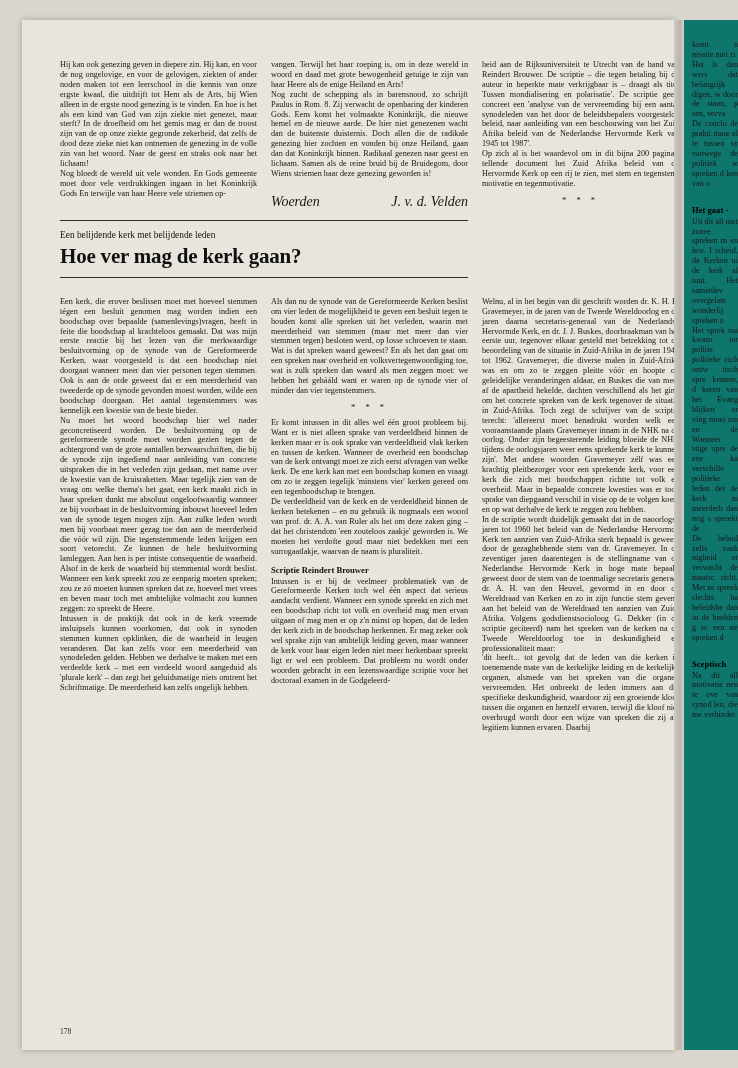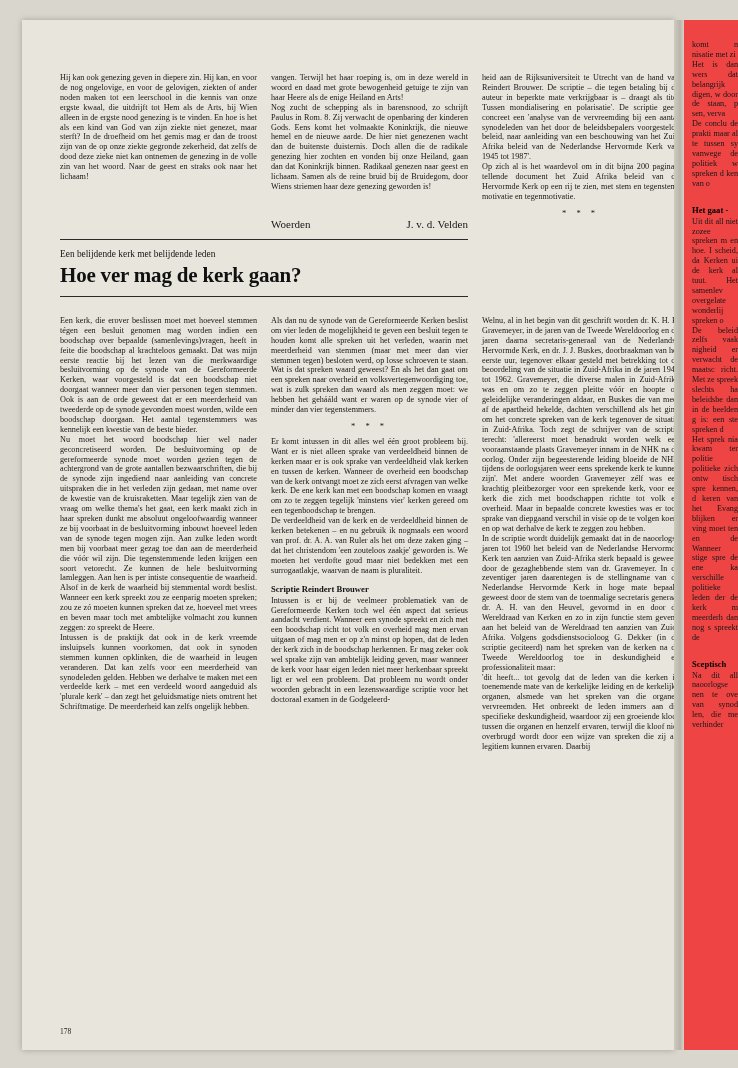--- a/index.html
+++ b/index.html
@@ -25,32 +25,32 @@
     left: 22px; top: 20px;
     width: 652px; height: 1030px;
     background: #e8e5dc;
     box-shadow: 0 0 6px rgba(0,0,0,0.25);
   }
   
   .nextpage {
     position: absolute;
     left: 684px; top: 20px;
     width: 54px; height: 1030px;
-    background: #ef4444;
+    background: #0f766e;
     overflow: hidden;
   }
   .gutter {
     position: absolute;
     left: 674px; top: 20px;
     width: 12px; height: 1030px;
     background: linear-gradient(to right, #cfcbc0, #b9b5aa, #e4e1d8);
   }
   .content {
     position: absolute;
-    left: 38px; top: 53px;
+    left: 38px; top: 40px;
     width: 620px;
     height: 970px;
   }
   
   .toprow {
     display: flex;
     gap: 14px;
   }
   .col { width: 197px; }
   p.body {
@@ -58,22 +58,23 @@
     font-size: 8.2px;
     line-height: 9.9px;
     text-align: justify;
     color: #171717;
     hyphens: auto;
   }
   p.body + p.body { text-indent: 0; margin-top: 0; }
   .byline {
     display: flex;
     justify-content: space-between;
-    font-size: 11px;
-    margin-top: 26px;
+    font-size: 14px;
+    font-style: italic;
+    margin-top: 15px;
     color: #171717;
   }
   .hr-thin {
     border: 0;
     border-top: 1px solid #2b2b2b;
     margin: 9px 0 0 0;
   }
   
   .artheader { margin-top: 9px; }
   .kicker {
@@ -148,20 +149,21 @@
 </head>
 <body>
 
 <div class="page">
   <div class="sheet">
     <div class="content">
 
       <div class="toprow">
         <div class="col">
           <p class="body">Hij kan ook genezing geven in diepere zin. Hij kan, en voor de nog ongelovige, en voor de gelovigen, ziekten of ander noden maken tot een leerschool in die kennis van onze ergste kwaal, die uitdrijft tot Hem als de Arts, bij Wien alleen in de ergste nood genezing is te vinden. En hoe is het als een kind van God van zijn ziekte niet genezet, maar sterft? In de droefheid om het gemis mag er dan de troost zijn van de op onze ziekte gegronde zekerheid, dat zelfs de dood deze zieke niet kan ontnemen de genezing in de volle zin van het woord. Naar de geest en straks ook naar het lichaam!</p>
+          <p class="body">Nog bloedt de wereld uit vele wonden. En Gods gemeente moet door vele verdrukkingen ingaan in het Koninkrijk Gods En terwijle van haar Heere vele striemen op-</p>
         </div>
         <div class="col">
           <p class="body">vangen. Terwijl het haar roeping is, om in deze wereld in woord en daad met grote bewogenheid getuige te zijn van haar Heere als de enige Heiland en Arts!</p>
           <p class="body">Nog zucht de schepping als in barensnood, zo schrijft Paulus in Rom. 8. Zij verwacht de openbaring der kinderen Gods. Eens komt het volmaakte Koninkrijk, die nieuwe hemel en de nieuwe aarde. De hier niet genezenen wacht dan de buitenste duisternis. Doch allen die de radikale genezing hier zochten en vonden bij onze Heiland, gaan dan dat Koninkrijk binnen. Radikaal genezen naar geest en lichaam. Samen als de reine bruid bij de Bruidegom, door Wiens striemen haar deze genezing geworden is!</p>
           <div class="byline">
             <span>Woerden</span>
             <span>J. v. d. Velden</span>
           </div>
         </div>
         <div class="col">
@@ -211,19 +213,19 @@
 
   <div class="gutter"></div>
 
   <div class="nextpage">
     <div class="sliver">
       <p>komt n nisatie met zi</p>
       <p>Het is dan wers dat belangrijk digen, w door de staan, p sen, verva</p>
       <p>De conclu de prakti maar al te tussen sy vanwege de politiek w spreken d ken van o</p>
       <h4>Het gaat -</h4>
       <p>Uit dit all niet zozee spreken m en hoe. I scheid, da Kerken ui de kerk al tuut. Het samenlev overgelate wonderlij spreken o</p>
+      <p>Het sprek nia kwam ter politie politieke zich ontw tisch spre kennen, d keren van het Evang blijken er ving moet ten en de Wanneer stige spre de ene ka verschille politieke leden der de kerk m meerderh dan nog s spreekt de</p>
       <p>De beleid zelfs vaak nigheid er verwacht de maatsc richt. Met ze spreek slechts ha beleidsbe dan in de beelden g is: een ste spreken d</p>
-      <p>Het sprek nia kwam ter politie politieke zich ontw tisch spre kennen, d keren van het Evang blijken er ving moet ten en de Wanneer stige spre de ene ka verschille politieke leden der de kerk m meerderh dan nog s spreekt de</p>
       <h4>Sceptisch</h4>
-      <p>Na dit all naoorlogse nen te ove van synod len, die me verhinder</p>
+      <p>Na dit all motivatie nen te ove van synod len, die me verhinder</p>
     </div>
   </div>
 </div>
 
 </body></html>

